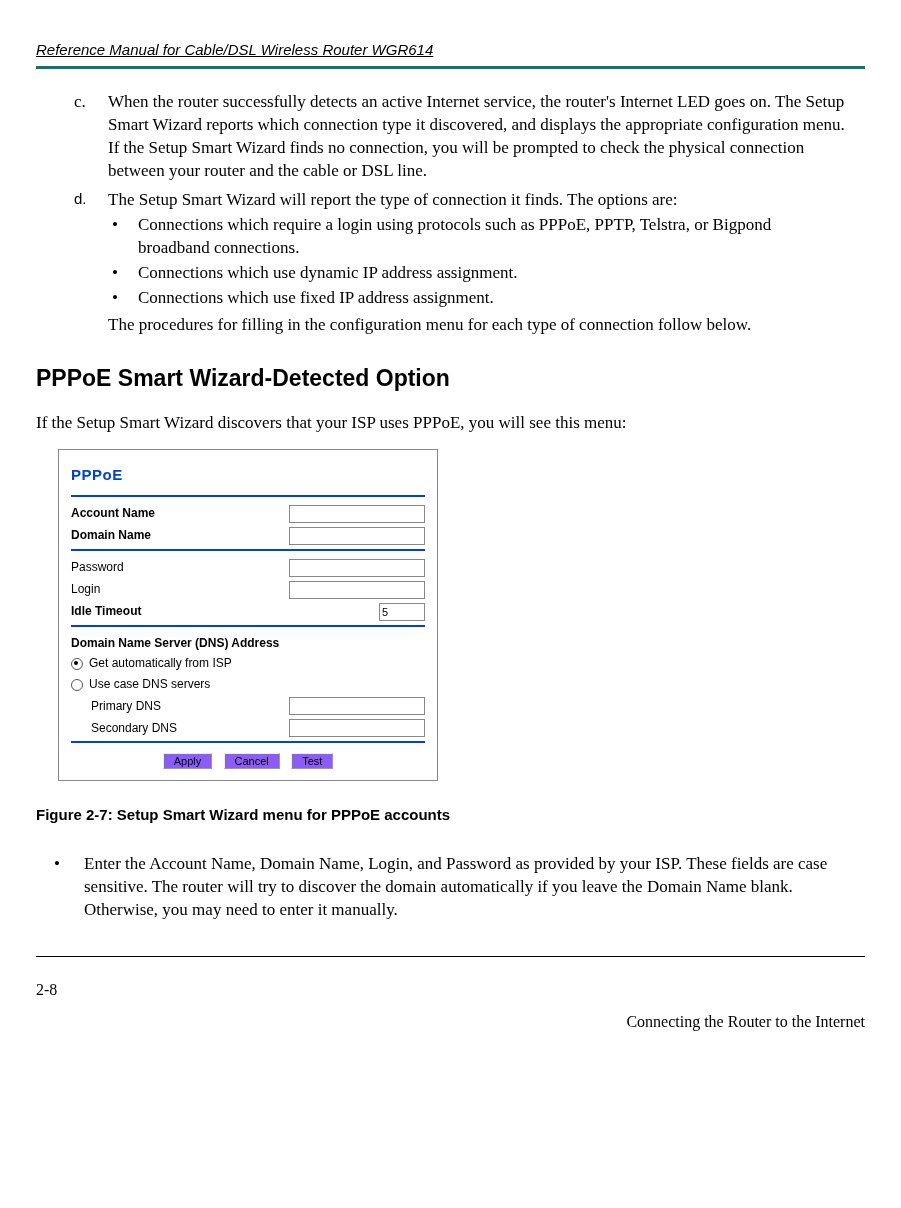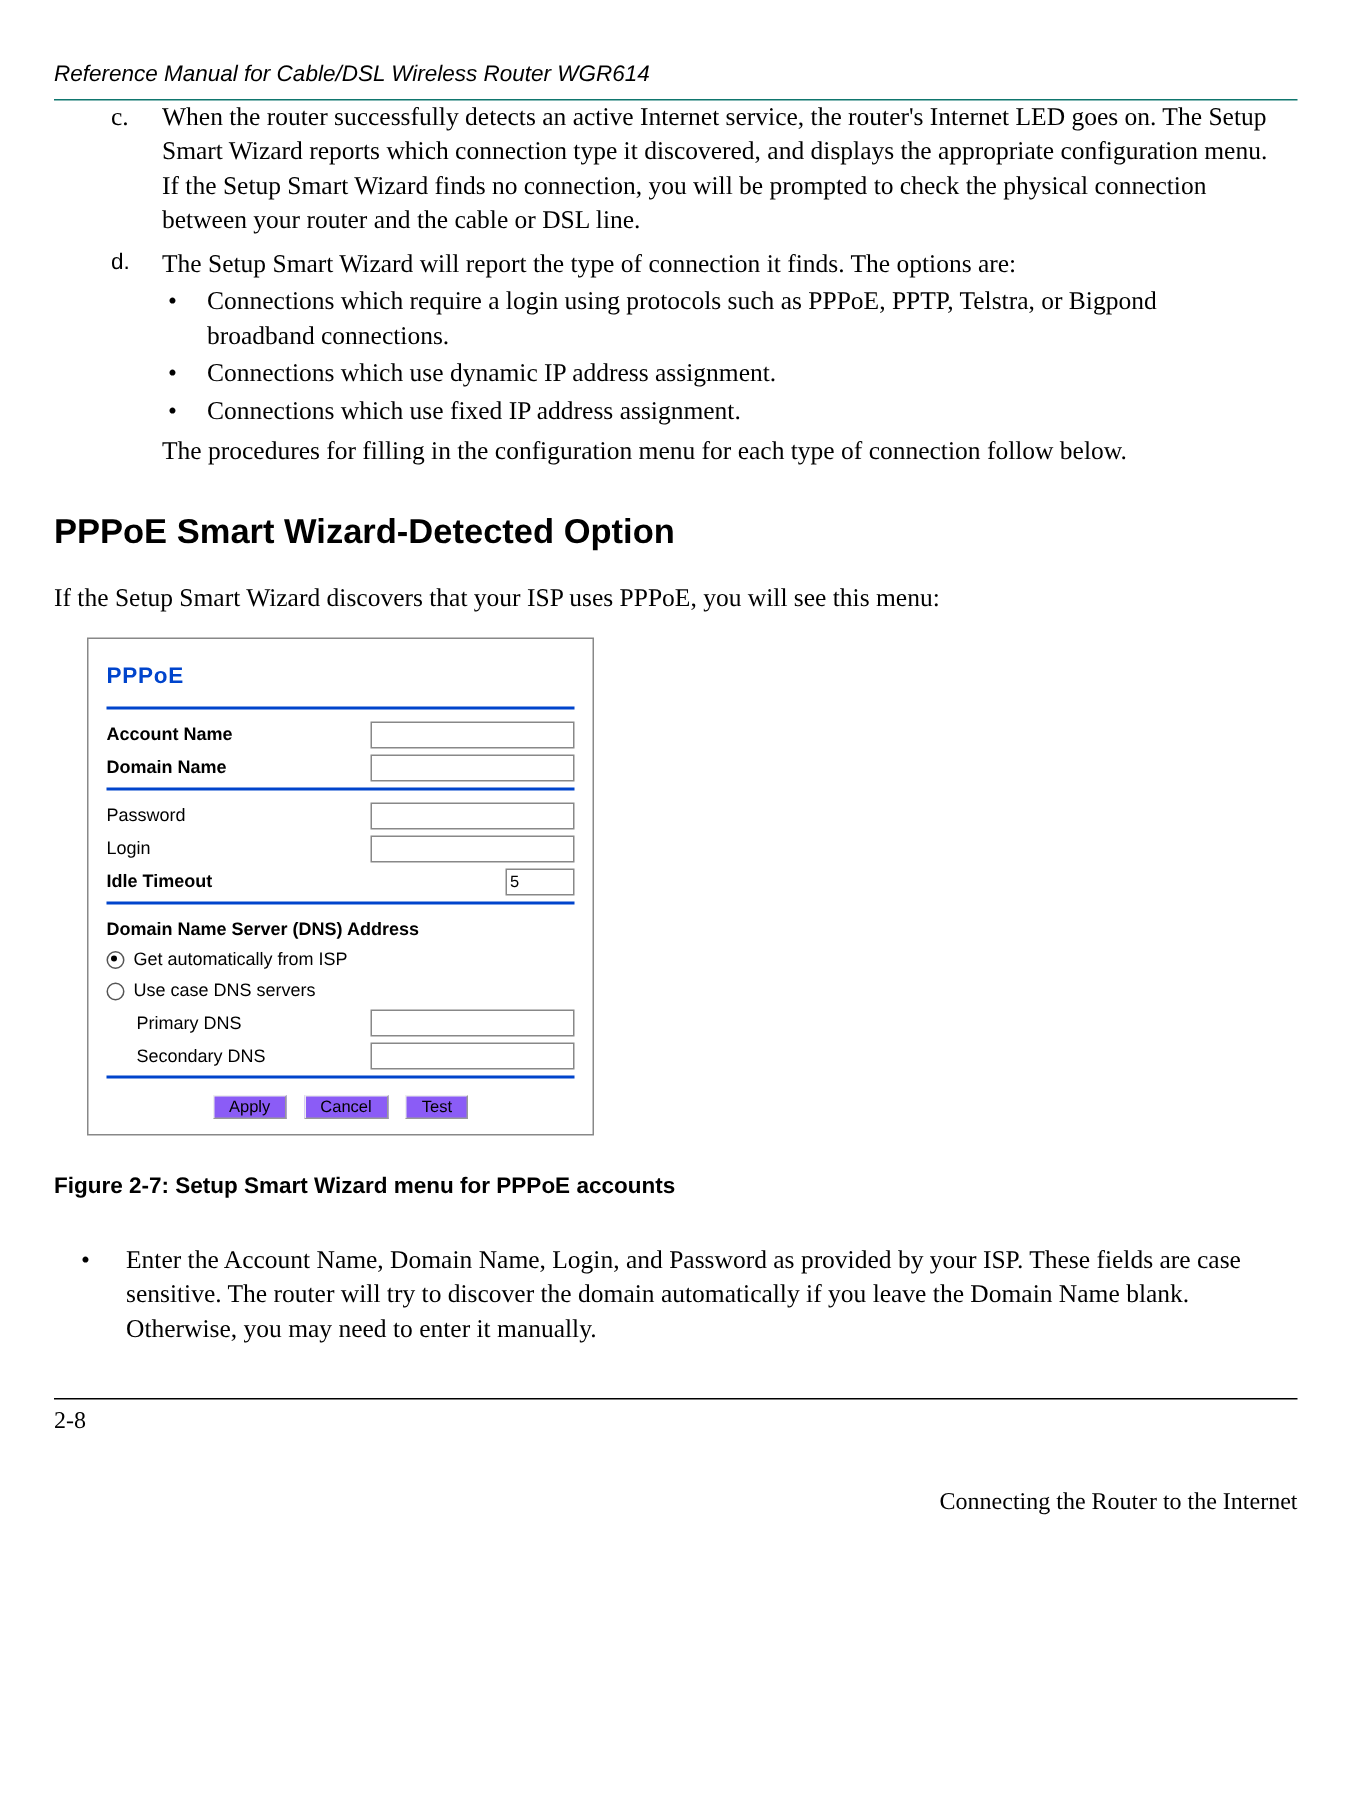--- a/index.html
+++ b/index.html
@@ -9,22 +9,24 @@
     padding: 40px 36px 30px 36px;
     width: 901px;
     box-sizing: border-box;
     color: #000;
     line-height: 1.35;
   }
   .doc-header {
     font-style: italic;
     font-family: Arial, Helvetica, sans-serif;
     font-size: 15px;
-    border-bottom: 1px solid #0f766e;
+    border-bottom: 3px solid #0f766e;
     padding-bottom: 6px;
+    margin-bottom: 22px;
+    text-decoration: underline;
   }
   .list-item {
     display: flex;
     margin-bottom: 6px;
   }
   .li-marker {
     width: 34px;
     flex-shrink: 0;
     padding-left: 38px;
   }
@@ -37,21 +39,21 @@
   .section-heading {
     font-family: Arial, Helvetica, sans-serif;
     font-weight: bold;
     font-size: 23px;
     margin-top: 26px;
     margin-bottom: 18px;
   }
   .para { margin: 4px 0 14px 0;}
   .figure-wrap {
     border: 1px solid #888;
-    width: 338px;
+    width: 380px;
     padding: 14px 12px 10px 12px;
     box-sizing: border-box;
     margin: 6px 0 18px 22px;
     font-family: Arial, Helvetica, sans-serif;
     font-size: 12px;
     line-height: 1.4;
   }
   .pppoe-title {
     color: #0044cc;
     font-weight: bold;
@@ -96,23 +98,22 @@
   .final-bullet {
     display:flex;
     margin-top: 6px;
   }
   .final-bullet .dot { width: 30px; padding-left: 18px;}
   .final-bullet .text { flex:1; padding-right:16px;}
   .footer {
     display:flex;
     border-top: 1px solid #000;
     margin-top: 34px;
-    padding-top: 4px;
+    padding-top: 22px;
     font-size: 16px;
-    flex-direction: column;
   }
   .footer .pg { flex:0 0 auto; }
   .footer .ft { flex:1; text-align:right;margin-top:32px; }
 </style>
 </head>
 <body>
 
 <div class="doc-header">Reference Manual for Cable/DSL Wireless Router WGR614</div>
 
 <div class="list-item">

